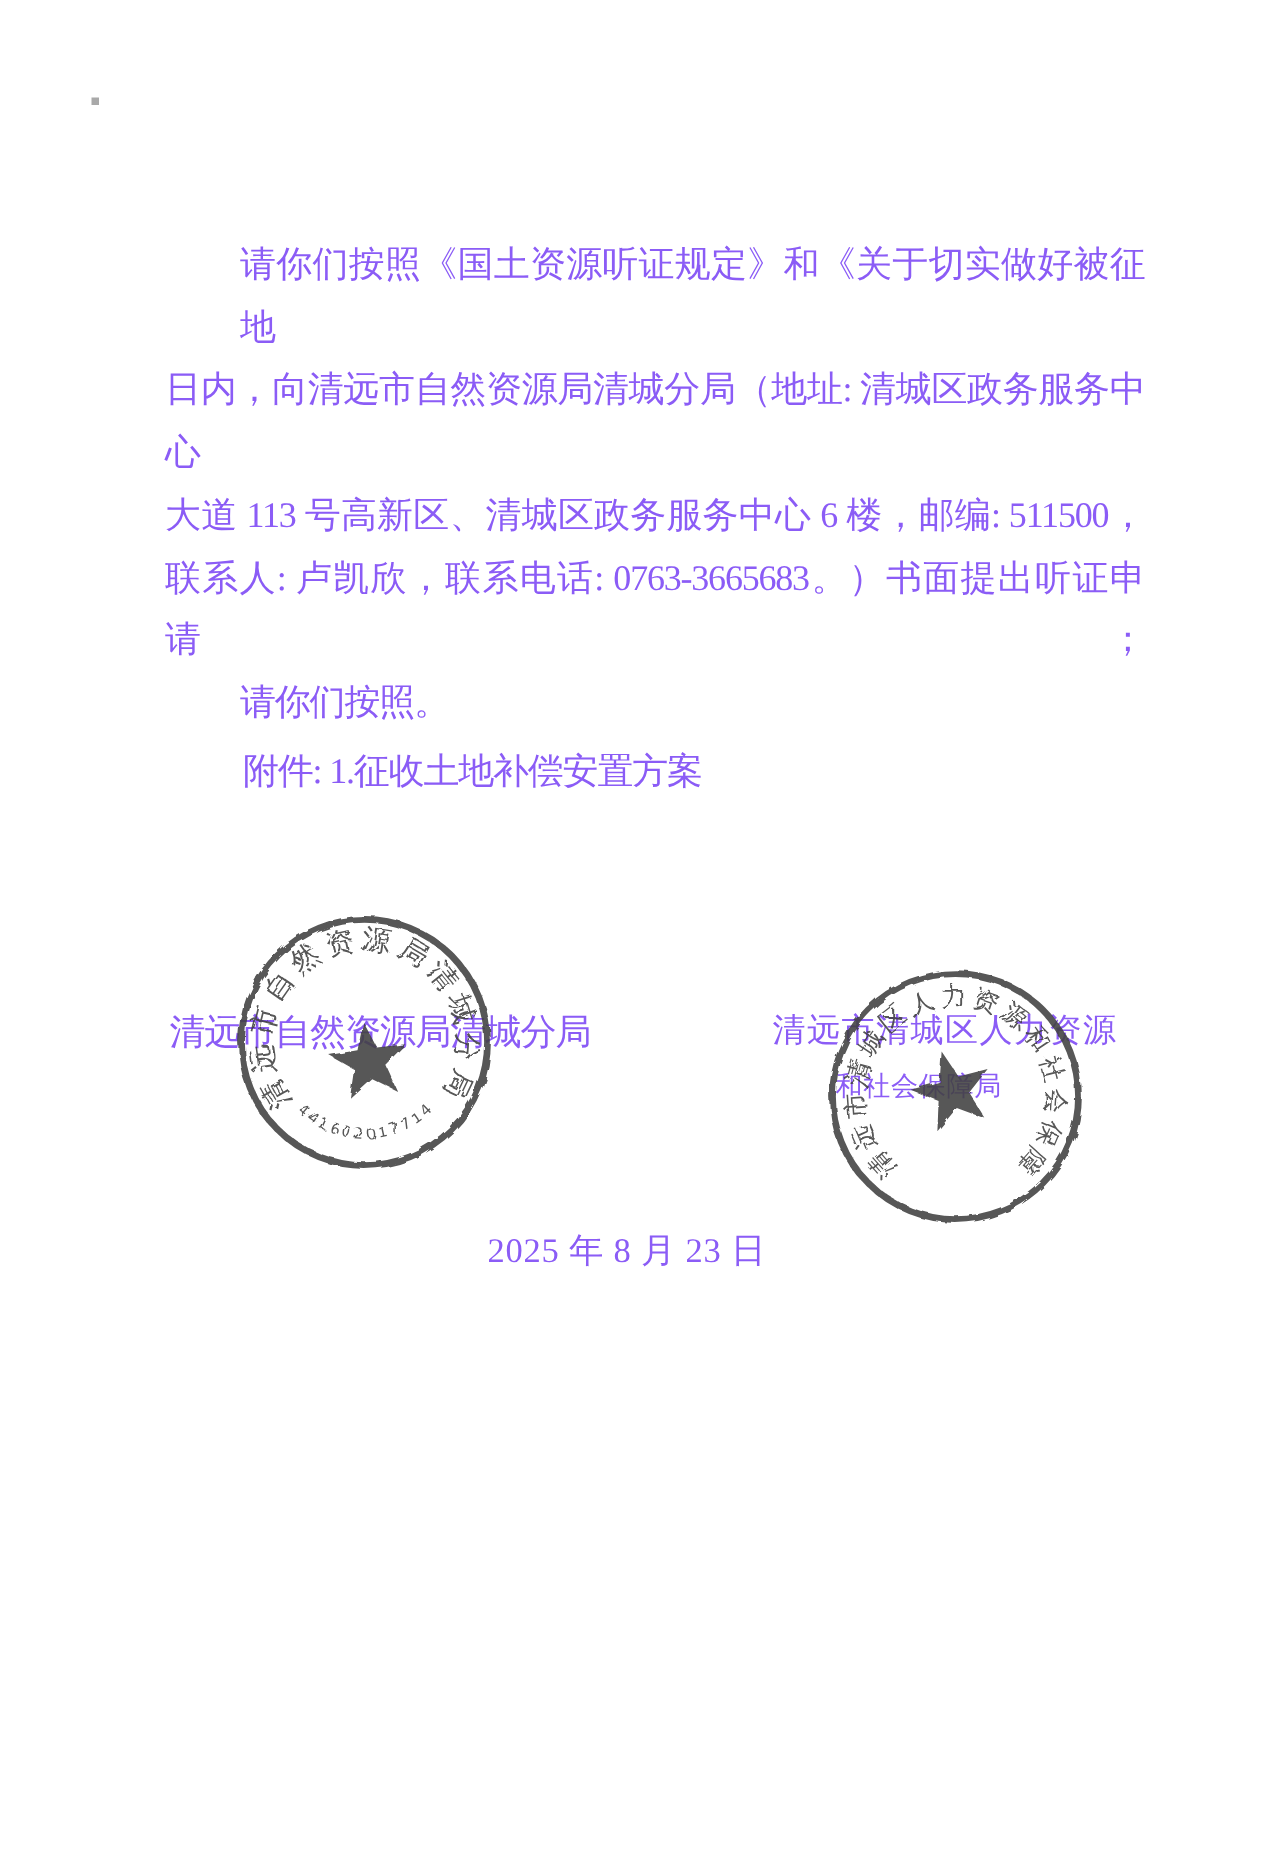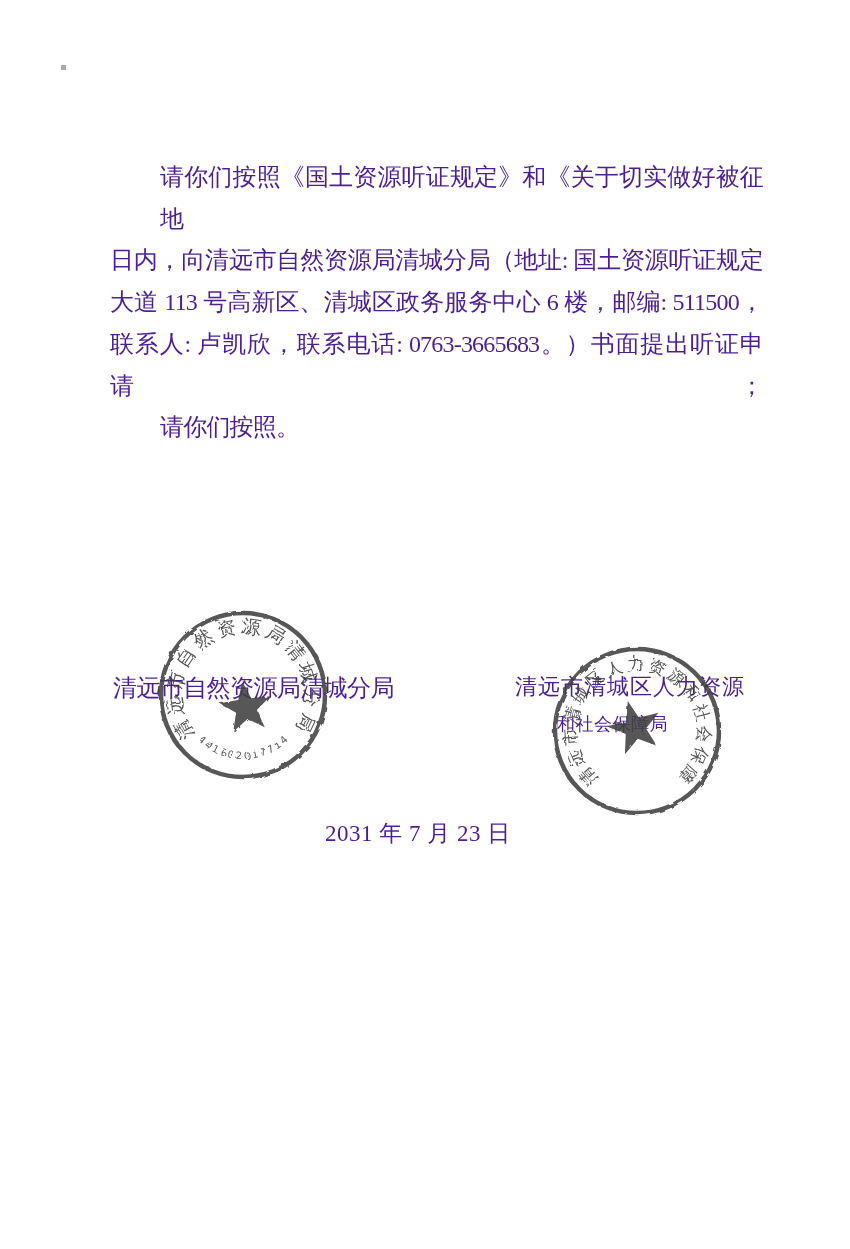--- a/index.html
+++ b/index.html
@@ -4,21 +4,21 @@
 <style>
   html, body { margin: 0; padding: 0; background: #e8e8e8; }
   .page {
     position: relative;
     width: 850px;
     height: 1249px;
     background: #ffffff;
     margin: 0 auto;
     overflow: hidden;
     font-family: "Liberation Serif", "DejaVu Serif", serif;
-    color: #4c1d95;
+    color: #8b5cf6;
   }
   .speck {
     position: absolute;
     left: 61px; top: 65px;
     width: 5px; height: 5px;
     background: #a9a9a9;
   }
   .body-text {
     position: absolute;
     left: 110px; top: 157px;
@@ -89,26 +89,27 @@
 </style>
 </head>
 <body>
 
 <div class="page">
 
   <div class="speck"></div>
 
   <div class="body-text">
     <div class="line fill indent">请你们按照《国土资源听证规定》和《关于切实做好被征地</div>
-    <div class="line fill">日内，向清远市自然资源局清城分局（地址: 国土资源听证规定</div>
+    <div class="line fill">日内，向清远市自然资源局清城分局（地址: 清城区政务服务中心</div>
     <div class="line fill">大道 113 号高新区、清城区政务服务中心 6 楼，邮编: 511500，</div>
     <div class="line fill">联系人: 卢凯欣，联系电话: 0763-3665683。）书面提出听证申请；</div>
     <div class="line indent">请你们按照。</div>
   </div>
 
+  <div class="attach-line attach-1">附件: 1.征收土地补偿安置方案</div>
 
   <div class="sig sig-left">清远市自然资源局清城分局</div>
   <div class="sig sig-right-1">清远市清城区人力资源</div>
   <div class="sig sig-right-2">和社会保障局</div>
 
   <svg class="seal seal-left" width="176" height="176" viewBox="0 0 176 176" xmlns="http://www.w3.org/2000/svg">
     <defs>
       <filter id="grainL" x="-15%" y="-15%" width="130%" height="130%">
         <feTurbulence type="fractalNoise" baseFrequency="0.12" numOctaves="2" result="n"></feTurbulence>
         <feDisplacementMap in="SourceGraphic" in2="n" scale="3.5"></feDisplacementMap>
@@ -138,15 +139,15 @@
     </defs>
     <g filter="url(#grainR)">
       <circle cx="87" cy="87" r="82" fill="none" stroke="#3f3f3f" stroke-width="4.5"></circle>
       <polygon fill="#3f3f3f" transform="rotate(-15 85 84)" points="85,56 91.5,75.1 111.6,75.3 95.5,87.4 101.5,106.7 85,95 68.5,106.7 74.5,87.4 58.4,75.3 78.5,75.1"></polygon>
       <text class="ring-text ring-text-right">
         <textPath href="#ringR" startOffset="2">清远市清城区人力资源和社会保障局</textPath>
       </text>
     </g>
   </svg>
 
-  <div class="date-line">2031 年 7 月 23 日</div>
+  <div class="date-line">2025 年 8 月 23 日</div>
 
 </div>
 
 </body></html>

